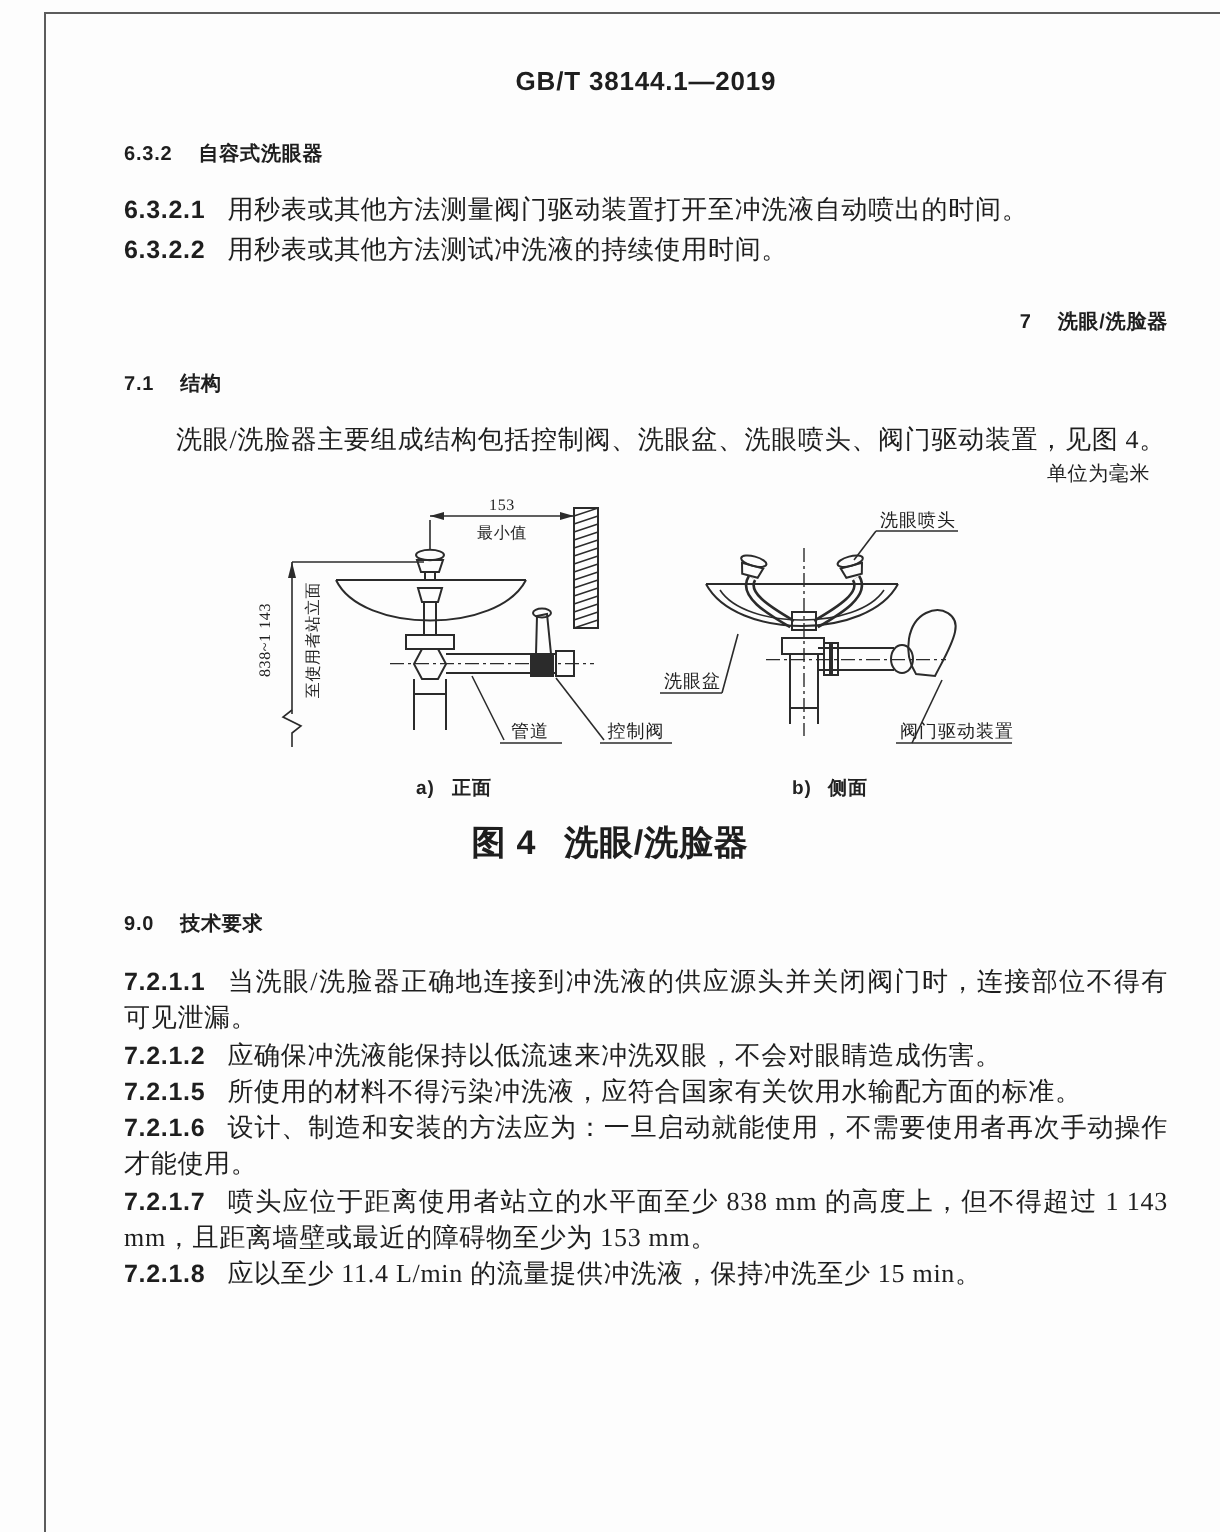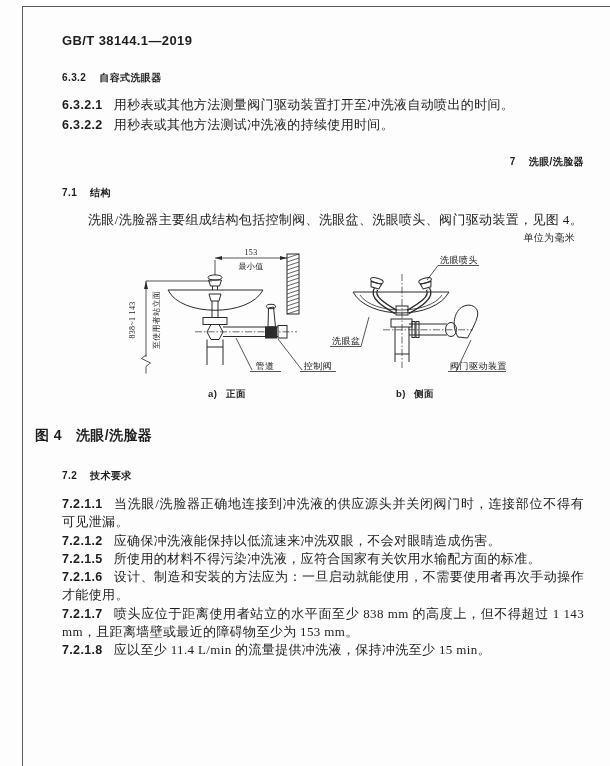--- a/index.html
+++ b/index.html
@@ -5,21 +5,21 @@
   html,body{margin:0;padding:0;background:#e8e8e8;}
   .page{
     position:relative;width:610px;height:766px;background:#fdfdfd;
     overflow:hidden;color:#1e1e1e;
     font-family:"Liberation Serif","DejaVu Serif",serif;
   }
   .border-top{position:absolute;left:22px;top:6px;width:588px;height:1px;background:#5c5c5c;}
   .border-left{position:absolute;left:22px;top:6px;width:1px;height:760px;background:#5c5c5c;}
   .content{position:absolute;left:0;top:0;width:610px;height:766px;
     box-sizing:border-box;padding:33px 26px 0 62px;}
-  .doc-header{height:16px;line-height:16px;text-align:left;
+  .doc-header{height:16px;line-height:16px;text-align:center;
     font-family:"Liberation Sans","DejaVu Sans",sans-serif;
     font-weight:bold;font-size:13px;letter-spacing:.4px;}
   .h{font-family:"Liberation Sans","DejaVu Sans",sans-serif;
     font-weight:bold;font-size:10px;line-height:16px;letter-spacing:.4px;}
   .h .hnum{margin-right:13px;}
   .h632{margin-top:21px;}
   .h7{margin-top:18px;line-height:18px;text-align:right;}
   .h71{margin-top:13px;line-height:18px;}
   .h72{margin-top:24px;line-height:18px;}
   .h721{margin-top:7px;line-height:18px;}
@@ -28,23 +28,23 @@
   .top-clauses{margin-top:9px;}
   .top-clauses p{line-height:20px;}
   .bottom-clauses{margin-top:10px;}
   .bottom-clauses p{line-height:18.3px;}
   .cnum{font-family:"Liberation Sans","DejaVu Sans",sans-serif;
     font-weight:bold;font-size:12.5px;margin-right:11px;white-space:nowrap;}
   .para{margin:9px 0 0 0;font-size:13px;line-height:18px;letter-spacing:.35px;text-indent:2em;}
   .unit-note{margin-top:2px;height:13px;line-height:13px;font-size:10px;
     text-align:right;padding-right:9px;letter-spacing:.3px;}
   .figsvg{display:block;margin:0 0 0 -27px;}
-  .fig-caption{margin-top:25px;margin-left:-27px;width:540px;text-align:left;
+  .fig-caption{margin-top:12px;margin-left:-27px;width:540px;text-align:center;
     font-family:"Liberation Sans","DejaVu Sans",sans-serif;
-    font-weight:bold;font-size:14px;line-height:16px;letter-spacing:.4px;}
+    font-weight:bold;font-size:17px;line-height:16px;letter-spacing:.4px;}
   .fig-caption .gap{margin-left:14px;}
   
   .figsvg line,.figsvg path,.figsvg rect,.figsvg polygon,.figsvg ellipse{
     stroke:#2b2b2b;stroke-width:1;fill:none;}
   .figsvg .thin{stroke-width:.8;}
   .figsvg .fillk{fill:#2b2b2b;stroke:none;}
   .figsvg .dark{fill:#2b2b2b;stroke:#2b2b2b;}
   .figsvg .cl{stroke-width:.7;stroke-dasharray:7 2 1.5 2;}
   .figsvg .hatch{stroke-width:.7;}
   .figsvg .tube-o{stroke-width:5;}
@@ -209,21 +209,21 @@
         <text class="cap" x="361" y="153">b)</text>
         <text class="cap" x="379" y="153">侧面</text>
       </g>
     </svg>
 
     <div class="fig-caption">
       <span>图 4</span><span class="gap">洗眼/洗脸器</span>
     </div>
 
     <div class="h h72">
-      <span class="hnum">7.2</span><span>技术要求</span>
+      <span class="hnum">9.0</span><span>技术要求</span>
     </div>
 
 
     <div class="clauses bottom-clauses">
       <p><span class="cnum">7.2.1.1</span><span>当洗眼/洗脸器正确地连接到冲洗液的供应源头并关闭阀门时，连接部位不得有可见泄漏。</span></p>
       <p><span class="cnum">7.2.1.2</span><span>应确保冲洗液能保持以低流速来冲洗双眼，不会对眼睛造成伤害。</span></p>
       <p><span class="cnum">7.2.1.5</span><span>所使用的材料不得污染冲洗液，应符合国家有关饮用水输配方面的标准。</span></p>
       <p><span class="cnum">7.2.1.6</span><span>设计、制造和安装的方法应为：一旦启动就能使用，不需要使用者再次手动操作才能使用。</span></p>
       <p><span class="cnum">7.2.1.7</span><span>喷头应位于距离使用者站立的水平面至少 838 mm 的高度上，但不得超过 1 143 mm，且距离墙壁或最近的障碍物至少为 153 mm。</span></p>
       <p><span class="cnum">7.2.1.8</span><span>应以至少 11.4 L/min 的流量提供冲洗液，保持冲洗至少 15 min。</span></p>

